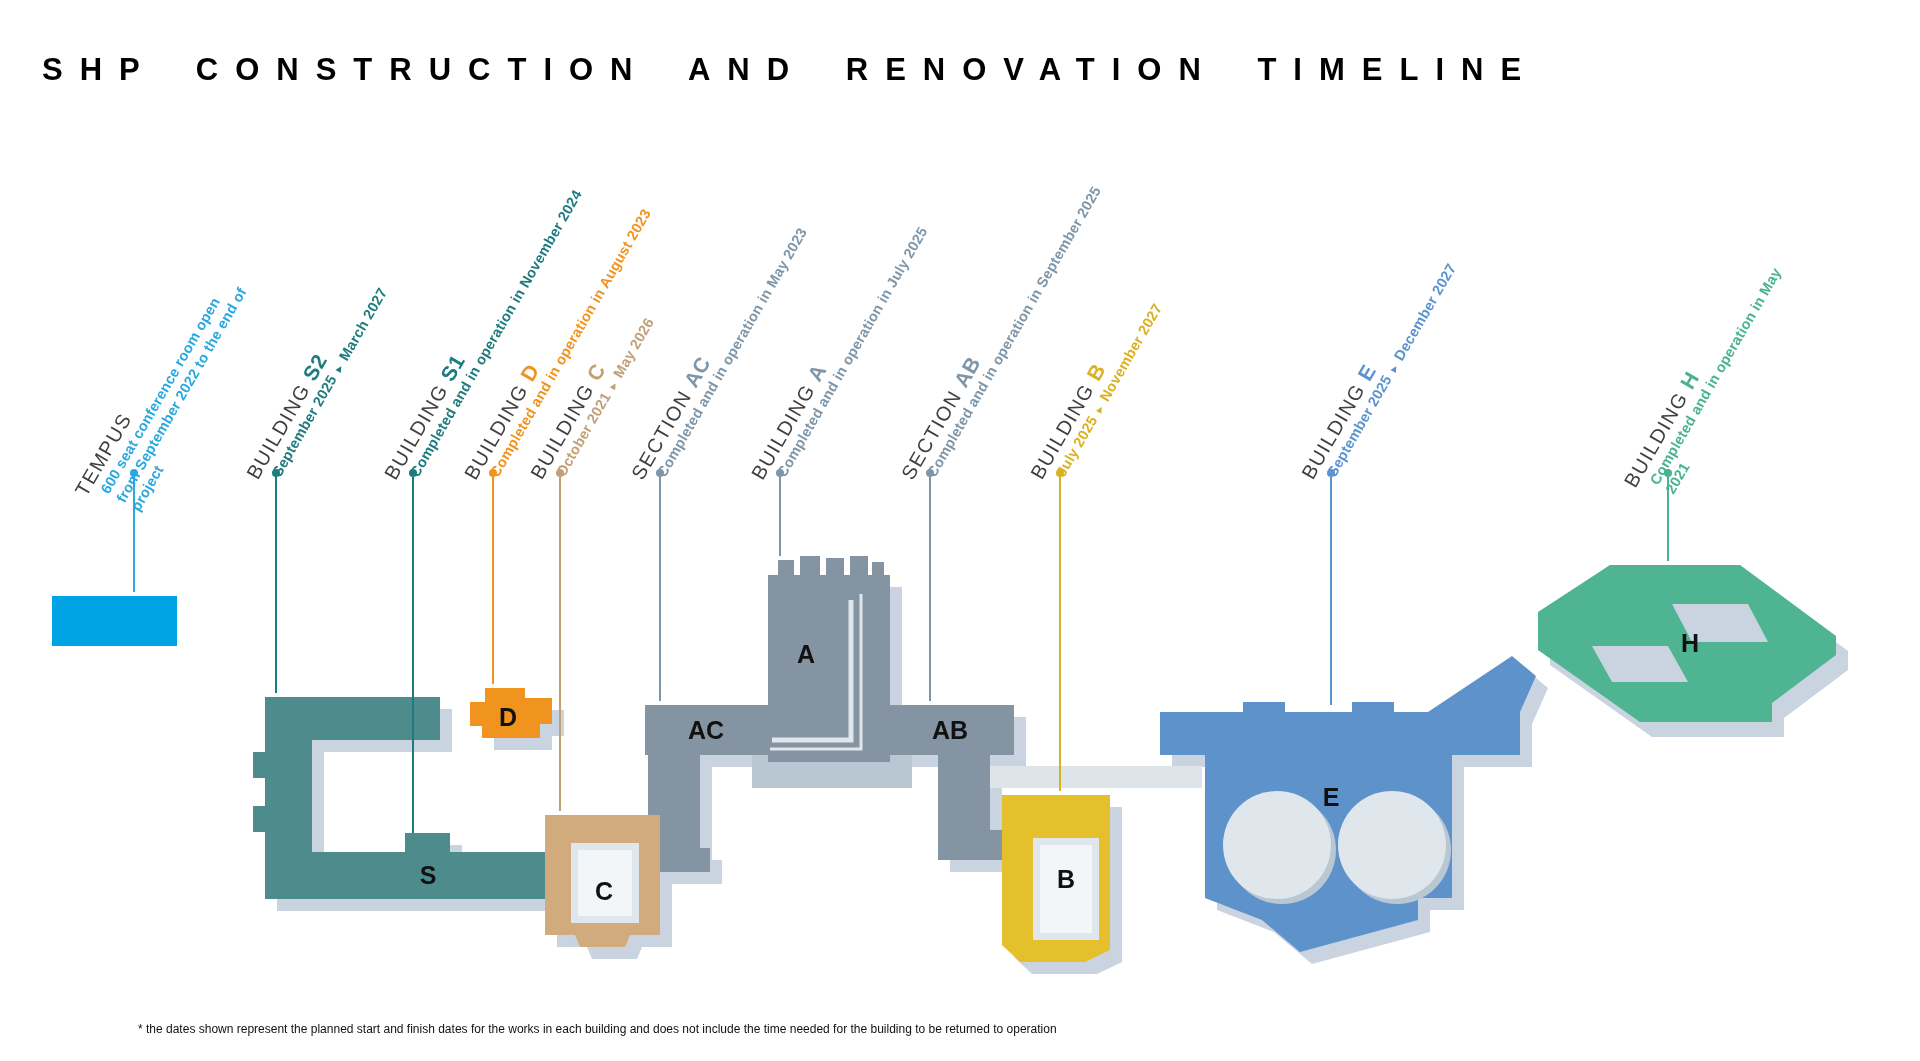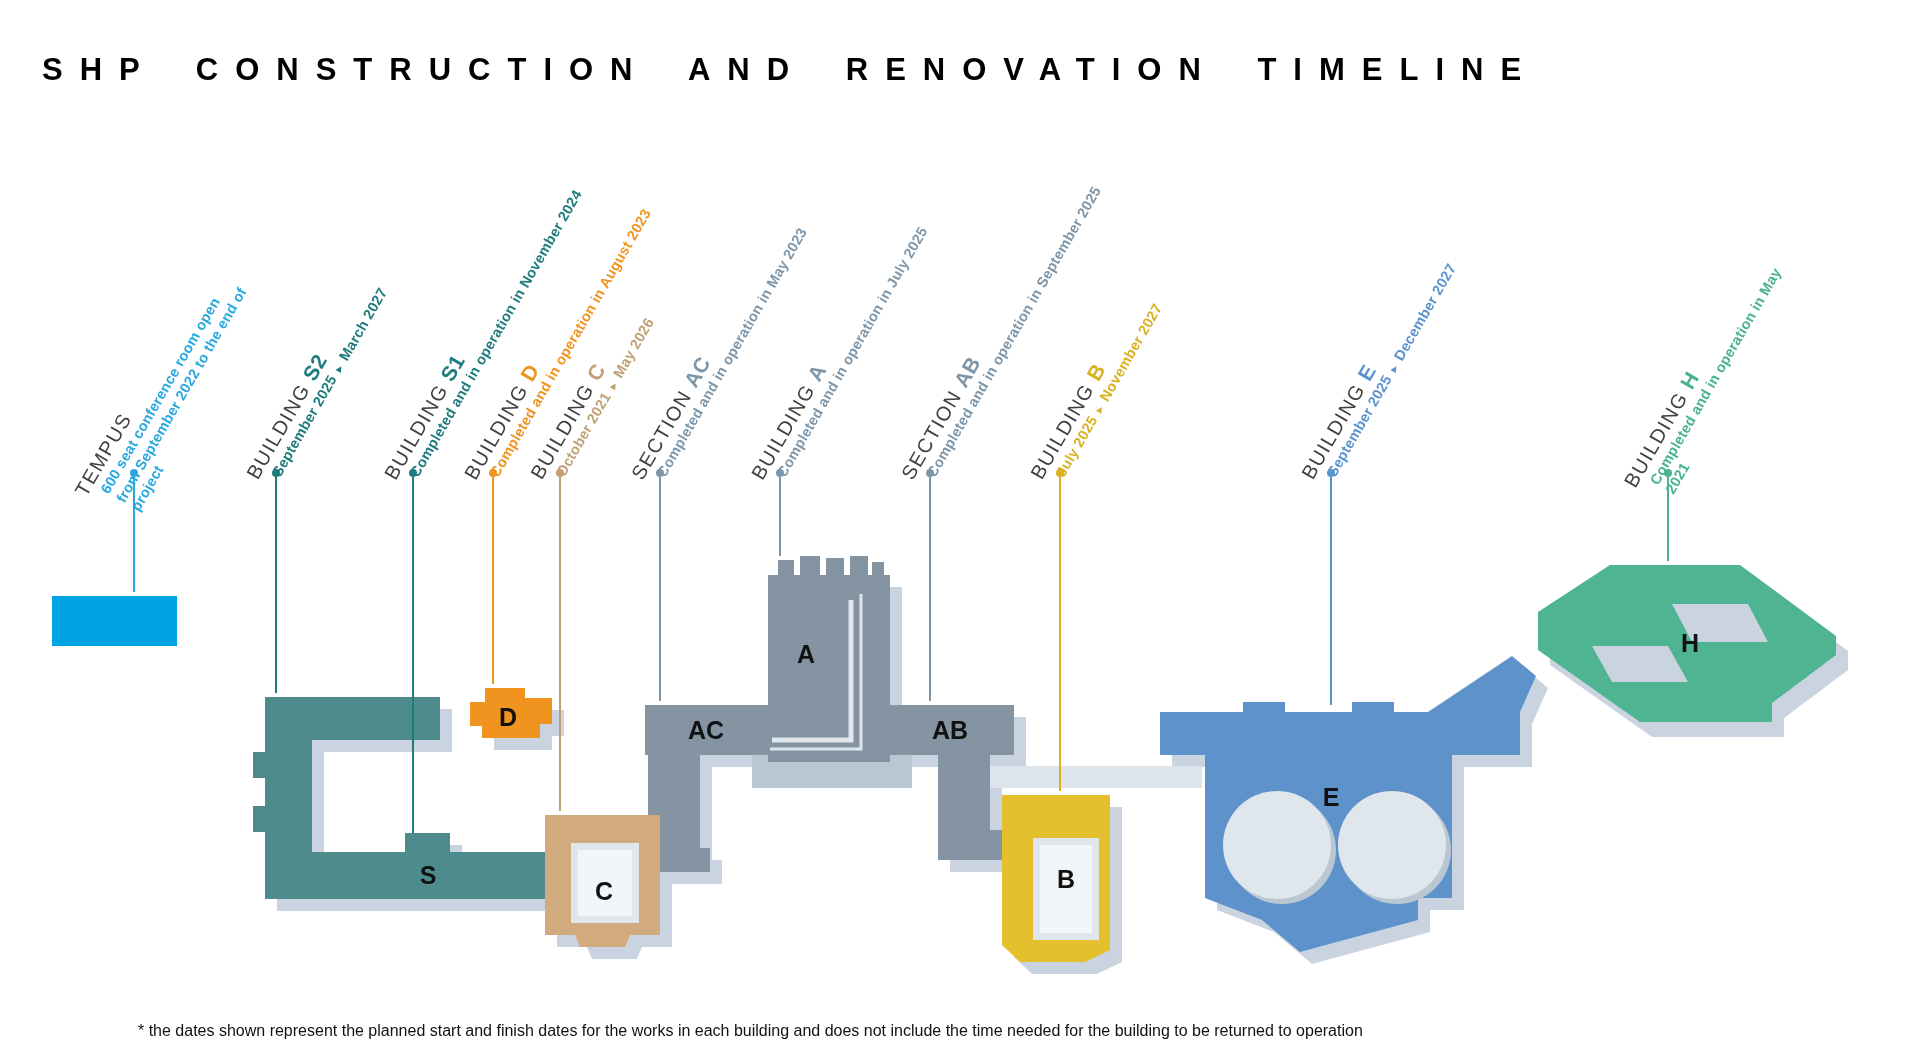--- a/index.html
+++ b/index.html
@@ -1,20 +1,20 @@
 <!DOCTYPE html>
 <html><head>
 <meta charset="utf-8">
 <style>
   html,body{margin:0;padding:0;background:#ffffff;}
   .stage{position:relative;width:1920px;height:1061px;background:#ffffff;overflow:hidden;
          font-family:"Liberation Sans",sans-serif;}
   .title{position:absolute;left:42px;top:52px;font-size:31px;font-weight:700;color:#000;
          letter-spacing:17px;word-spacing:14px;white-space:nowrap;}
-  .footer{position:absolute;left:138px;top:1022px;font-size:16px;color:#111;}
+  .footer{position:absolute;left:138px;top:1022px;font-size:12px;color:#111;}
   svg.map{position:absolute;left:0;top:0;}
   .map text{font-family:"Liberation Sans",sans-serif;font-weight:700;fill:#111;}
 
   
   .lab{position:absolute;top:473px;width:0;height:0;left:var(--x);}
   .lab .line{position:absolute;left:-0.8px;top:4px;width:1.6px;height:var(--lh);background:var(--c);}
   .lab .dot{position:absolute;left:-4px;top:-4px;width:8px;height:8px;border-radius:50%;background:var(--c);}
   .lab .rot{position:absolute;left:2px;bottom:var(--roff,-19px);transform:rotate(-60deg);
             transform-origin:0 100%;white-space:nowrap;}
   .nm{font-size:20px;color:#3f3f3f;letter-spacing:1.5px;line-height:24px;}

